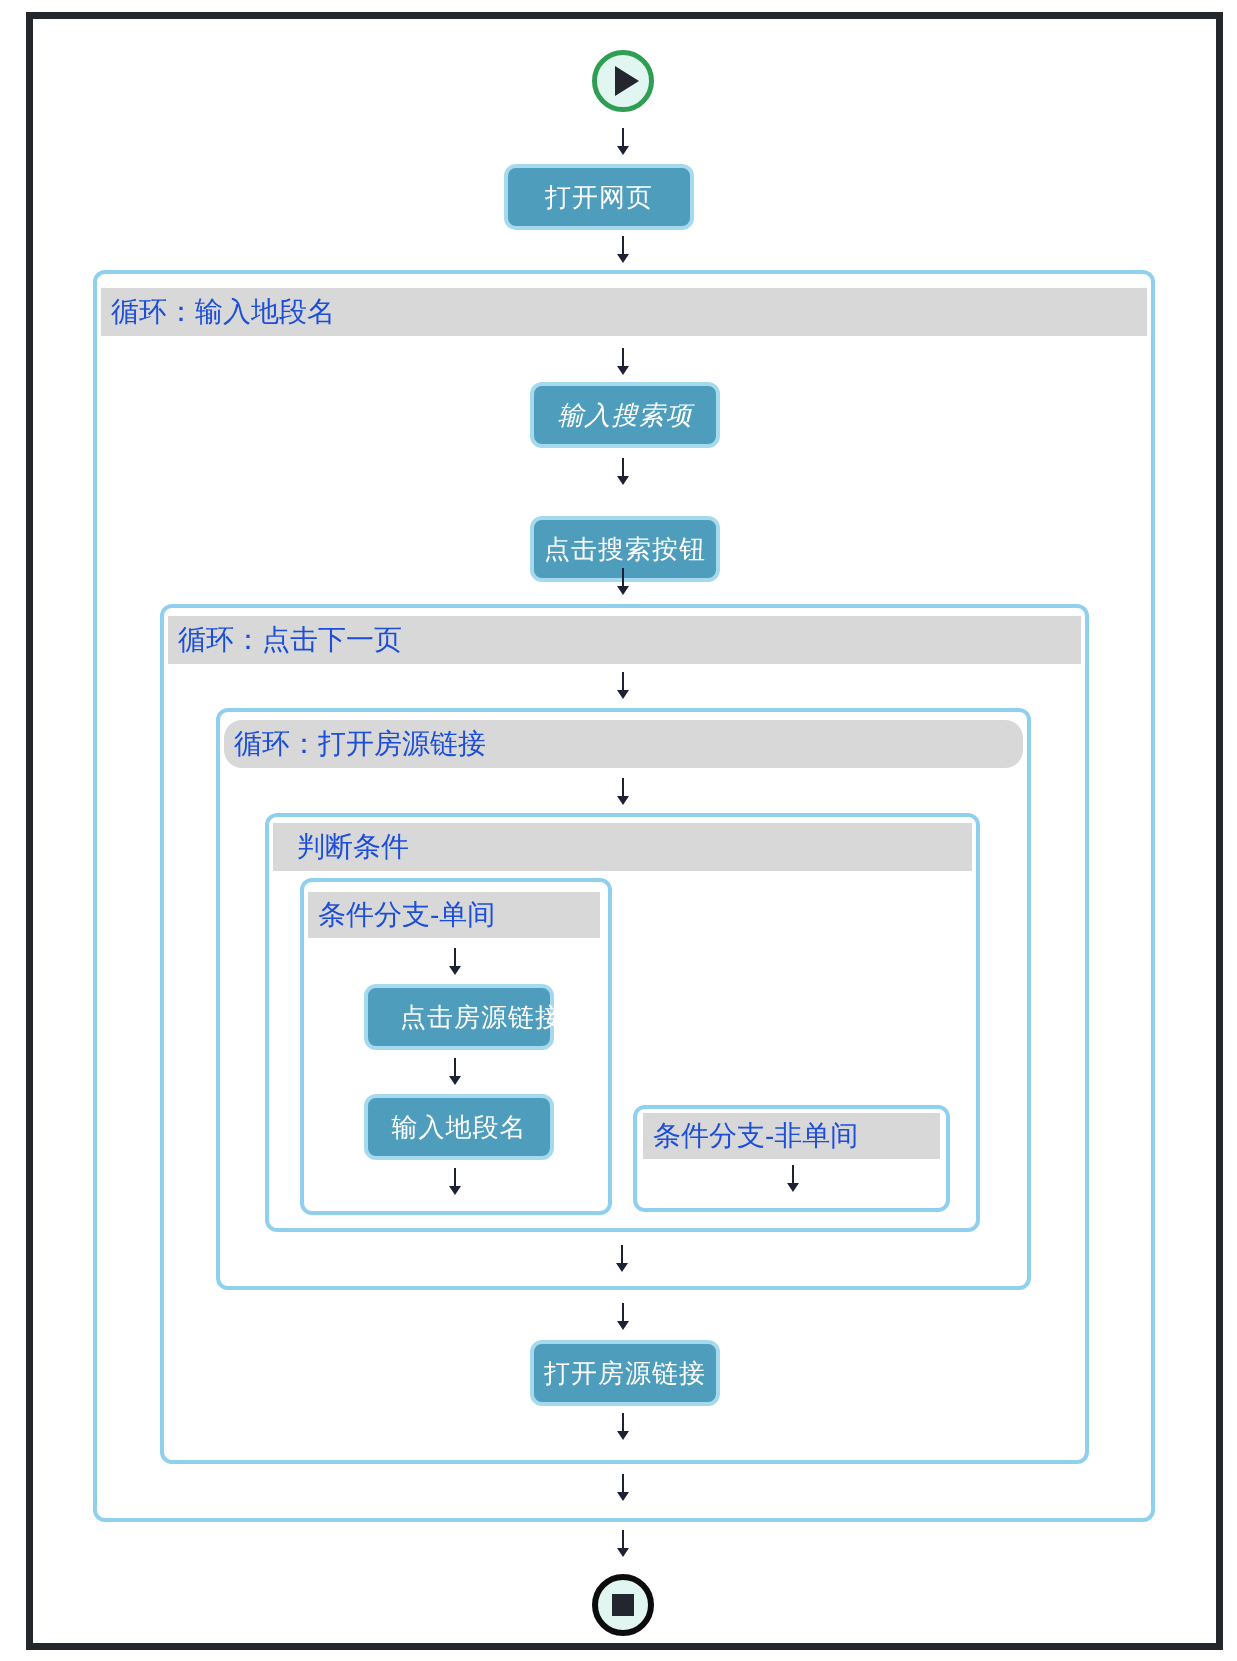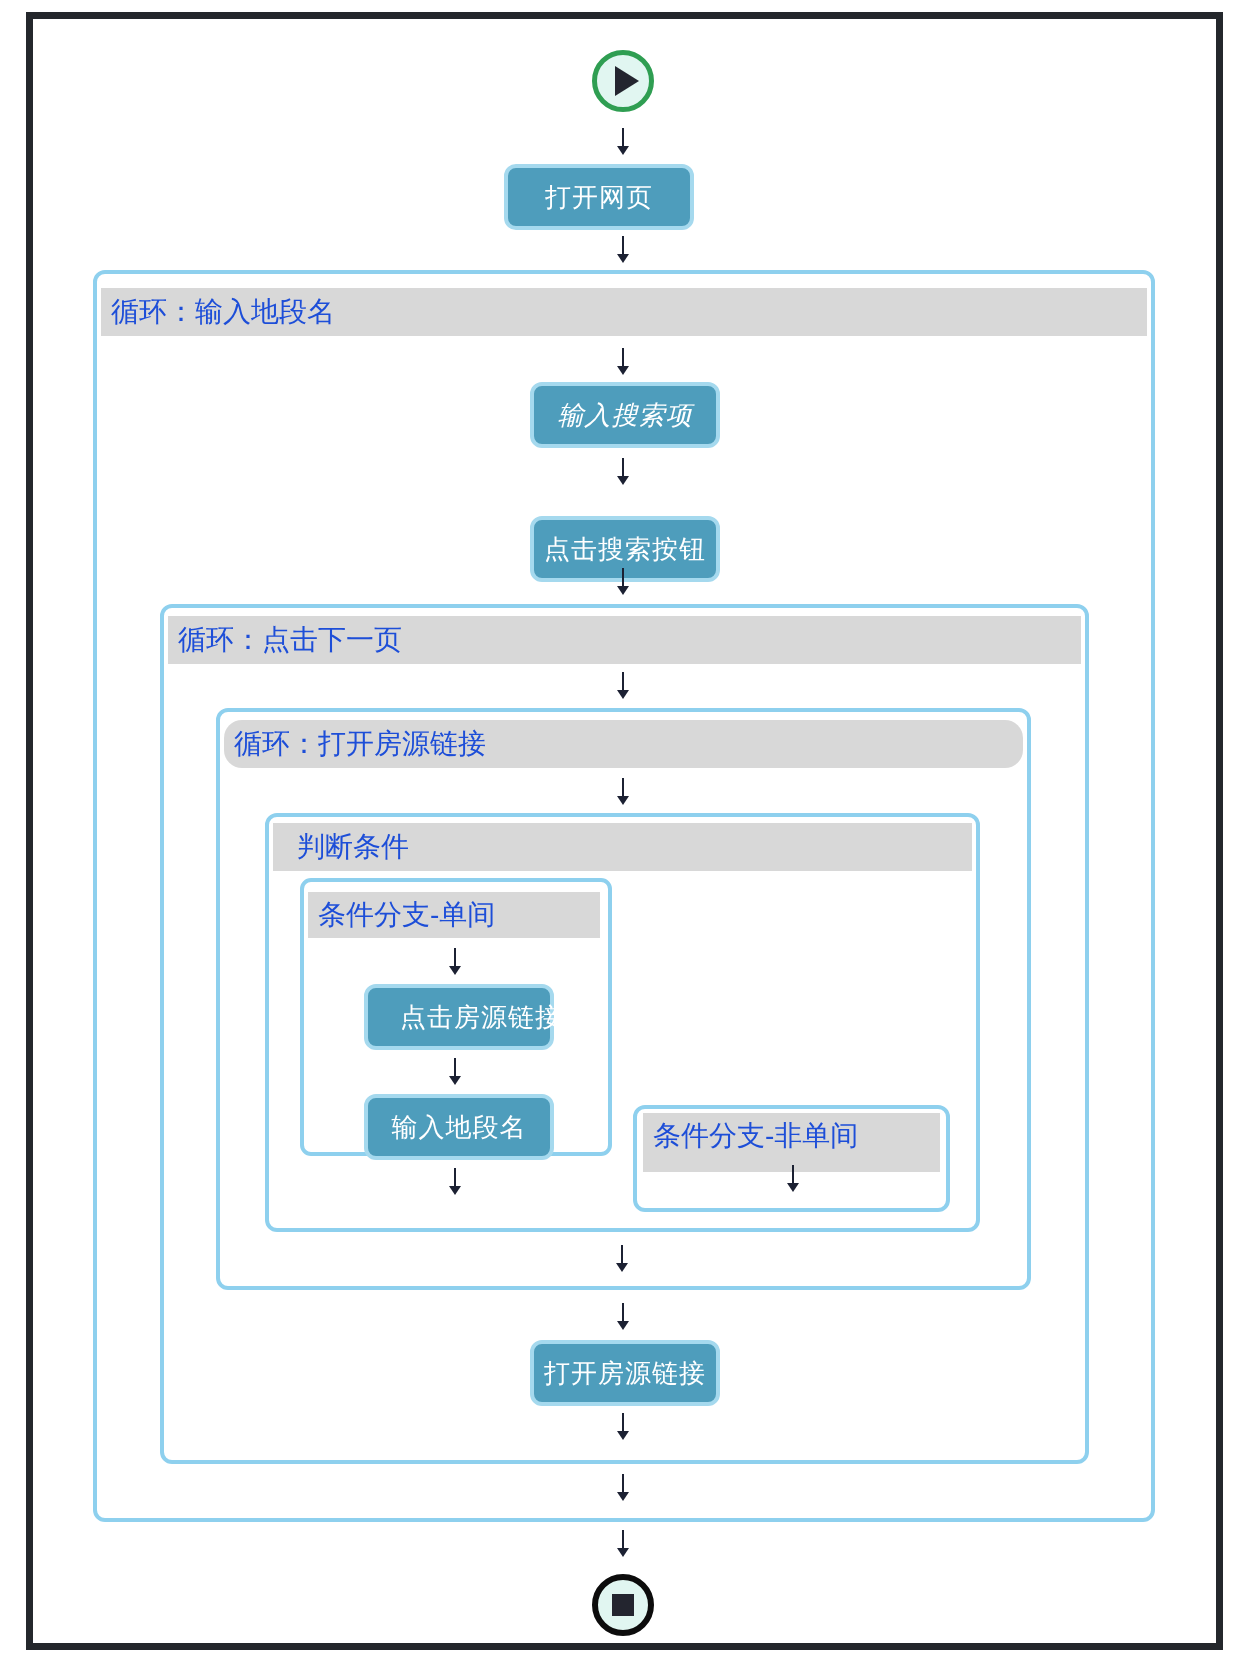--- a/index.html
+++ b/index.html
@@ -98,38 +98,38 @@
       <div class="container-box" style="left:52px;top:100px;width:815px;height:582px;">
 
         <div class="container-header" style="top:8px;border-radius:18px;">循环：打开房源链接</div>
 
         <div class="arrow" style="left:395px;top:66px;"></div>
 
         <div class="container-box" style="left:45px;top:101px;width:715px;height:419px;">
 
           <div class="container-header" style="top:6px;padding-left:24px;">判断条件</div>
 
-          <div class="container-box" style="left:31px;top:61px;width:312px;height:278px;border-radius:11px;">
+          <div class="container-box" style="left:31px;top:61px;width:312px;height:337px;">
 
             <div class="container-header" style="left:4px;right:8px;top:10px;height:46px;line-height:46px;">条件分支-单间</div>
 
             <div class="arrow" style="left:143px;top:66px;"></div>
 
             <div class="step" style="left:60px;top:102px;padding-left:44px;">点击房源链接</div>
 
             <div class="arrow" style="left:143px;top:176px;"></div>
 
             <div class="step" style="left:60px;top:212px;">输入地段名</div>
 
             <div class="arrow" style="left:143px;top:286px;"></div>
           </div>
 
           <div class="container-box" style="left:364px;top:288px;width:317px;height:107px;">
 
-            <div class="container-header" style="left:6px;right:6px;top:4px;height:59px;line-height:46px;">条件分支-非单间</div>
+            <div class="container-header" style="left:6px;right:6px;top:4px;height:46px;line-height:46px;">条件分支-非单间</div>
 
             <div class="arrow" style="left:148px;top:56px;"></div>
           </div>
         </div>
 
         <div class="arrow" style="left:394px;top:533px;"></div>
       </div>
 
       <div class="arrow" style="left:451px;top:695px;"></div>
 

